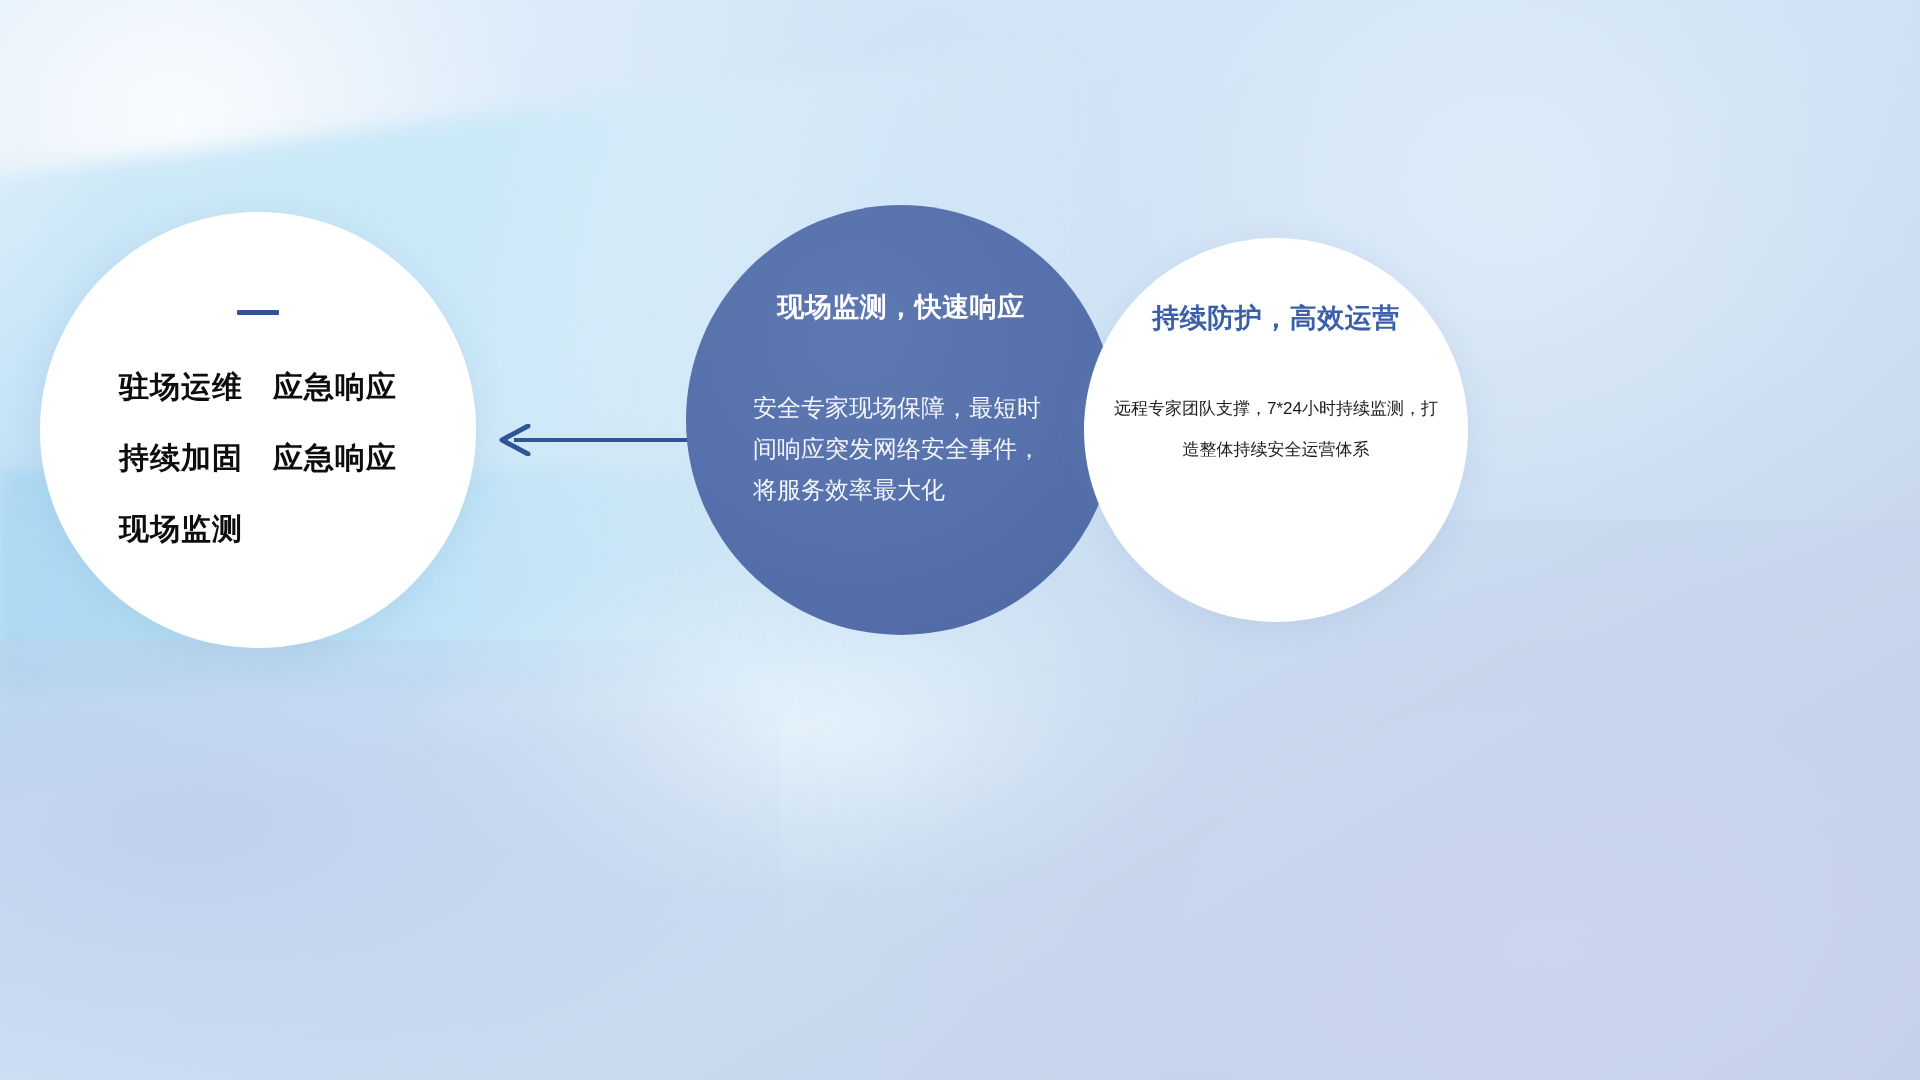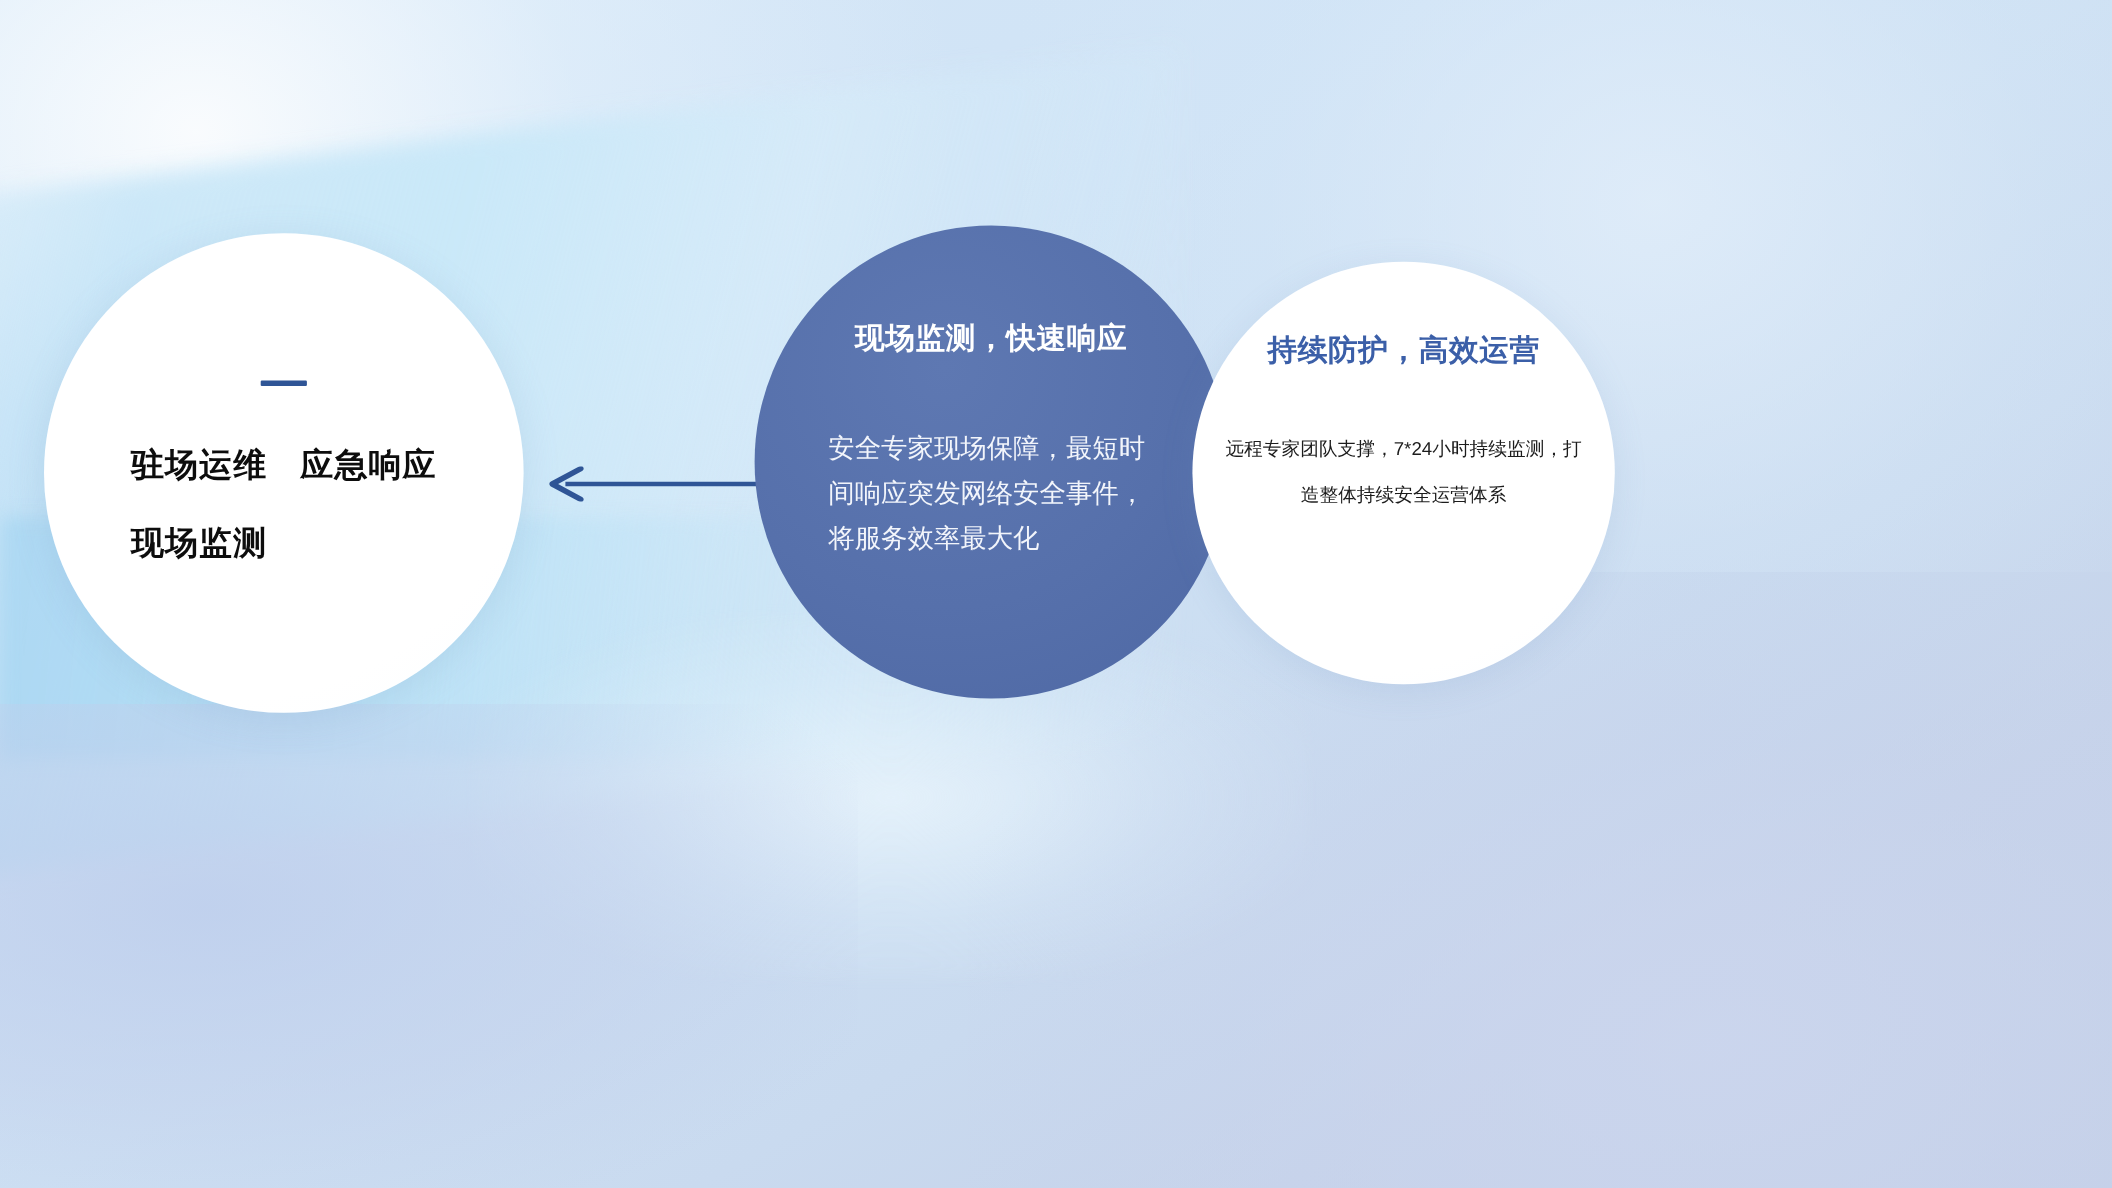--- a/index.html
+++ b/index.html
@@ -198,20 +198,24 @@
   </svg>
 
   <div id="circle-left" class="circle">
     <div class="dash"></div>
     <div class="left-lines">
       <div class="left-line">
         <span>驻场运维</span>
         <span>应急响应</span>
       </div>
       <div class="left-line">
+        <span>持续加固</span>
+        <span>应急响应</span>
+      </div>
+      <div class="left-line">
         <span>现场监测</span>
       </div>
     </div>
   </div>
 
   <div id="circle-mid" class="circle">
     <div class="mid-title">现场监测，快速响应</div>
     <div class="mid-body">安全专家现场保障，最短时间响应突发网络安全事件，将服务效率最大化</div>
   </div>
 

